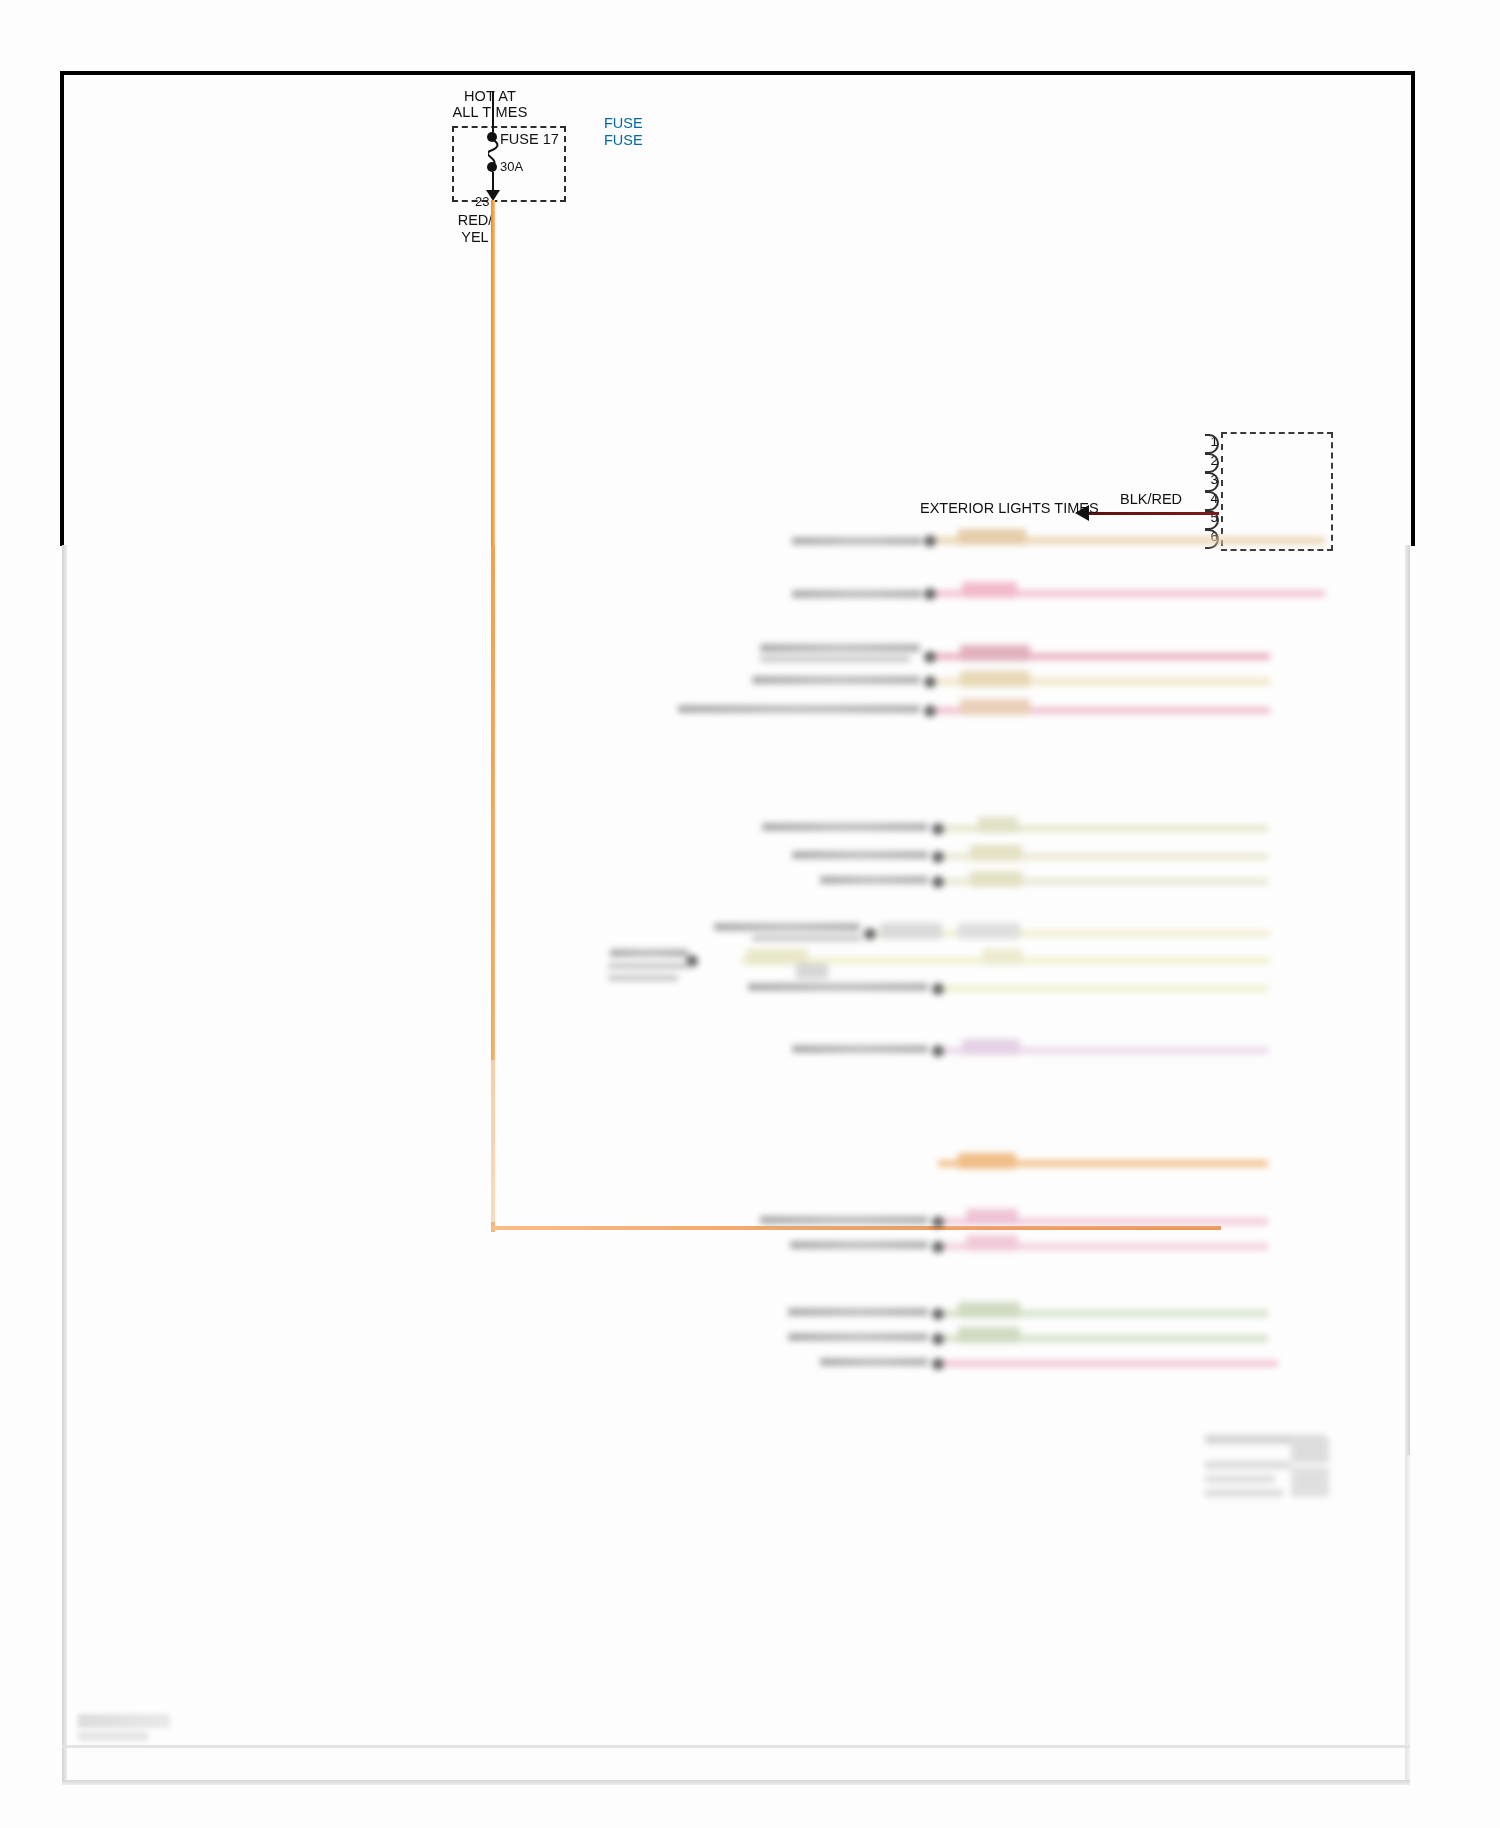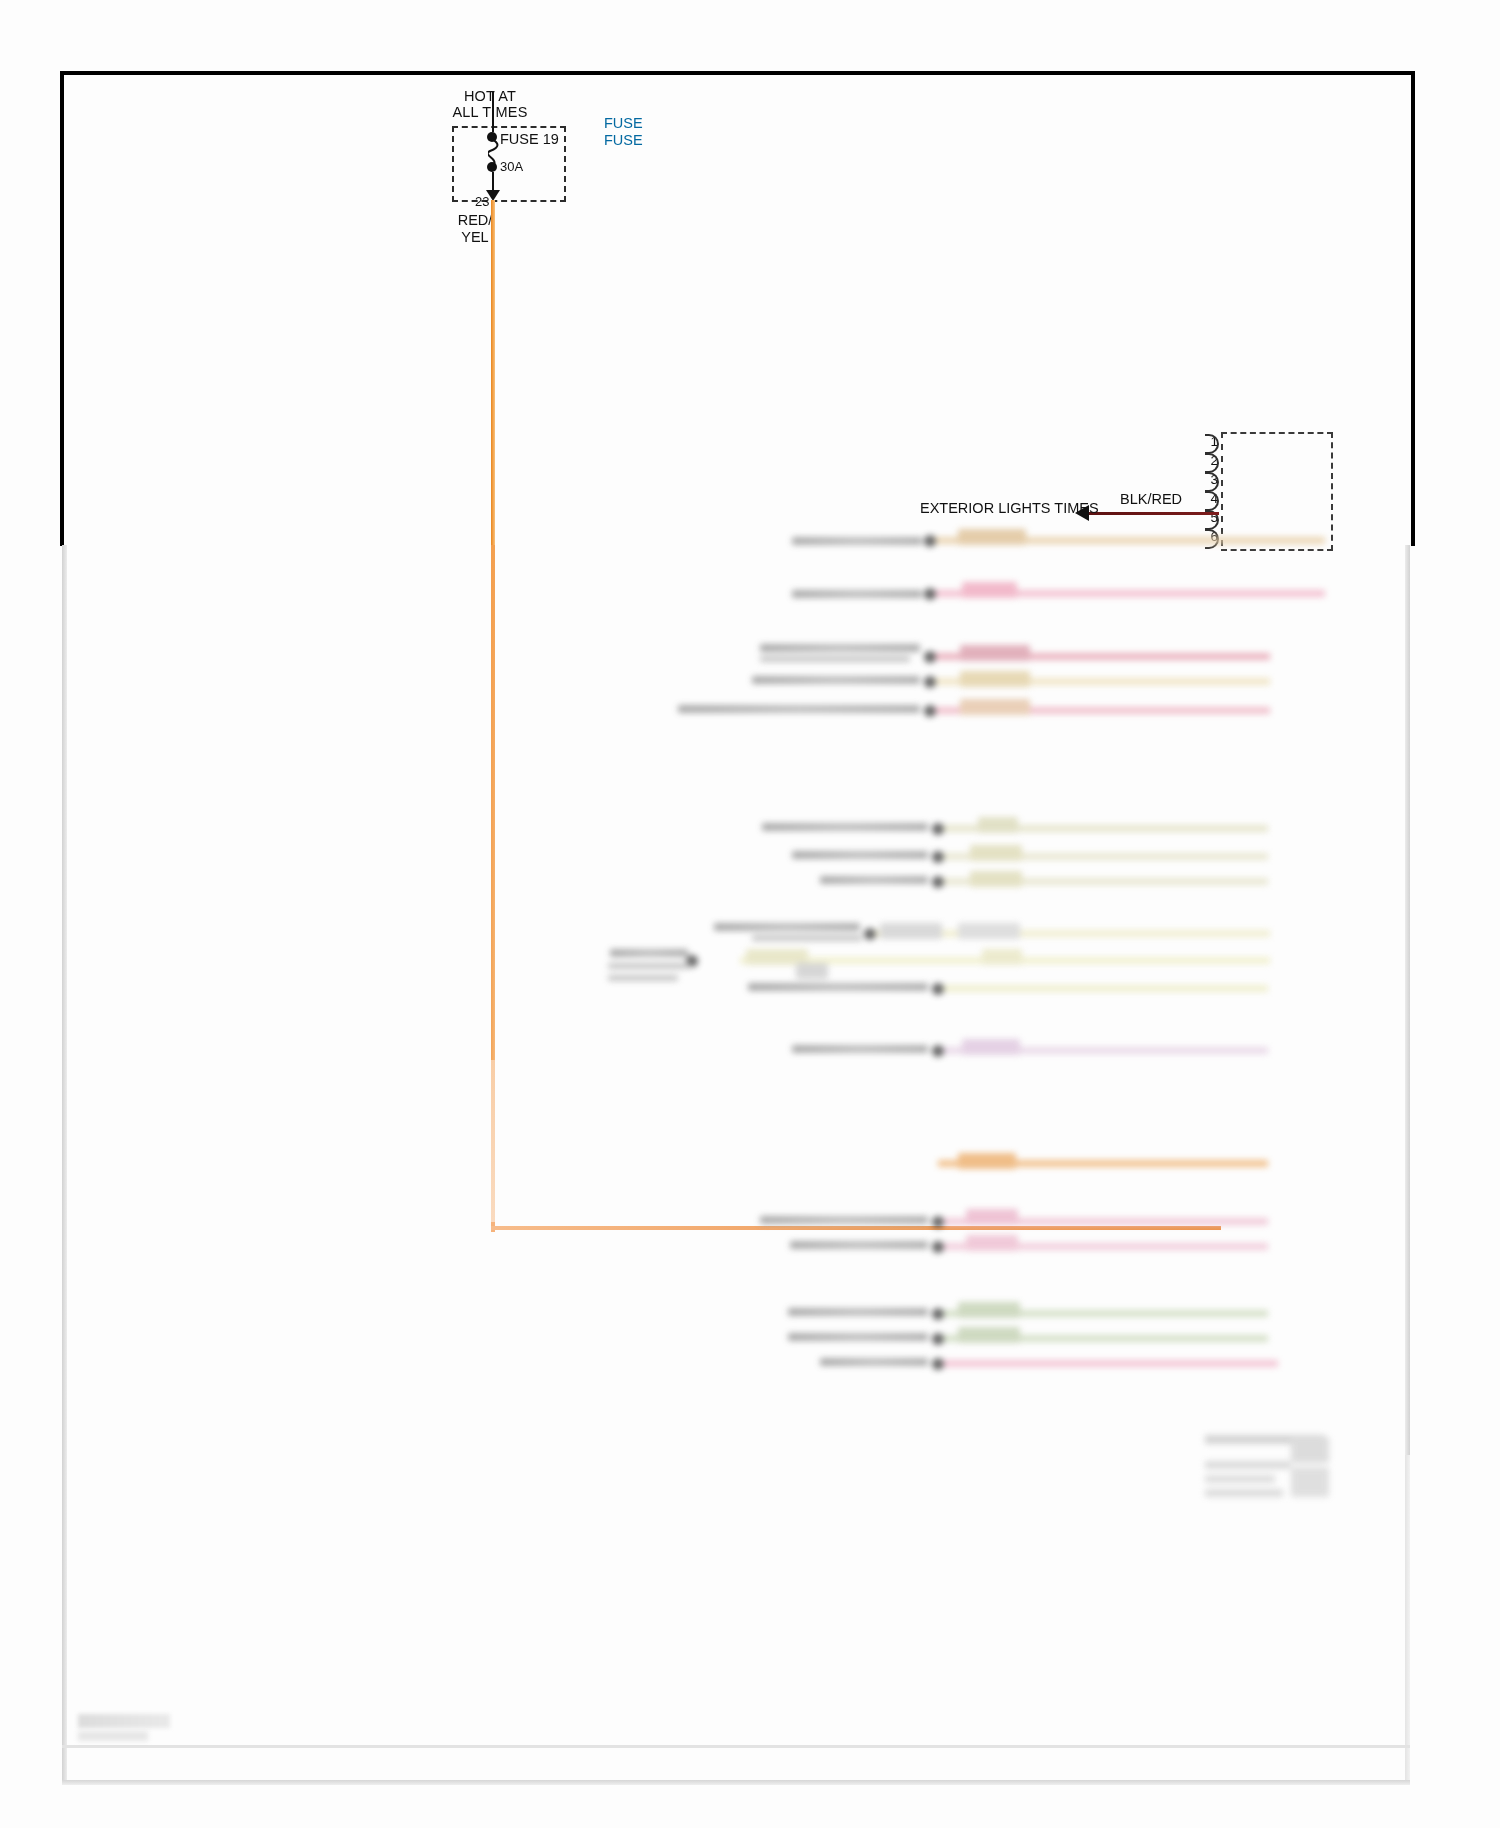--- a/index.html
+++ b/index.html
@@ -113,21 +113,21 @@
 
   <div class="fuse-stem-top"></div>
   <div class="fuse-dot1"></div>
   <div class="fuse-dot2"></div>
   <svg class="fuse-squig" viewBox="0 0 14 26">
     <path d="M2 0 C 12 5, 12 9, 2 13 C -6 17, 10 21, 6 26" fill="none" stroke="#111" stroke-width="2"></path>
   </svg>
   <div class="fuse-stem-bot"></div>
   <div class="fuse-arrow"></div>
 
-  <div class="fuse-name">FUSE 19</div>
+  <div class="fuse-name">FUSE 17</div>
   <div class="fuse-amp">30A</div>
 
   <div class="fuse-panel-label">
     <div>FUSE</div>
     <div>FUSE</div>
   </div>
 
   <div class="fuse-pin">23</div>
 
   <div class="redyel-label">

